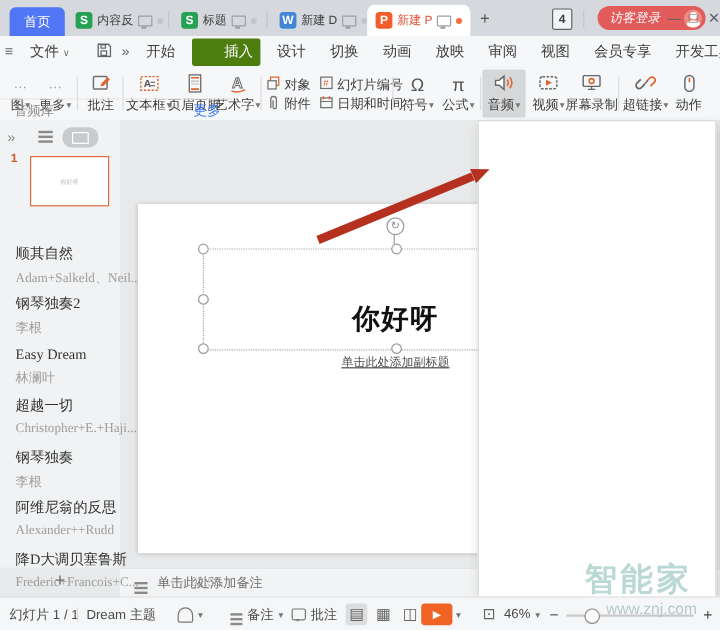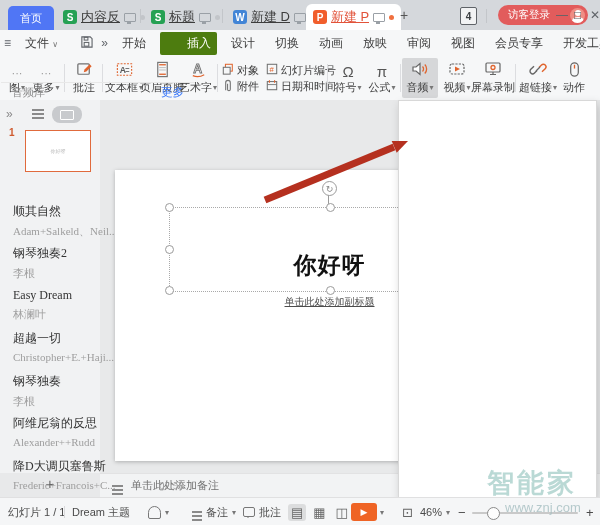--- a/index.html
+++ b/index.html
@@ -8,33 +8,33 @@
        background:#e8e9ea;font-size:11px;-webkit-font-smoothing:antialiased;}
   .abs{position:absolute;}
   
   .tabbar{left:0;top:0;width:600px;height:30px;background:#d5d8dc;}
   .hometab{left:8px;top:6px;width:46px;height:24px;background:#5076f5;border-radius:5px 5px 0 0;
            color:#fff;display:flex;align-items:center;justify-content:center;font-size:11px;}
   .doctab{top:4px;height:26px;display:flex;align-items:center;gap:4px;padding:0 7px;border-radius:6px 6px 0 0;}
   .doctab.active{background:#fff;}
   .appic{width:14px;height:14px;border-radius:3px;color:#fff;font-size:10px;font-weight:bold;
          display:flex;align-items:center;justify-content:center;}
-  .tabttl{font-size:13px;color:#3d3d3d;max-width:52px;overflow:hidden;white-space:nowrap;text-decoration:underline;}
+  .tabttl{font-size:10px;color:#3d3d3d;max-width:52px;overflow:hidden;white-space:nowrap;}
   .doctab.active .tabttl{color:#e2533a;}
   .tabmon{width:10px;height:7px;border:1px solid #9aa0a6;border-radius:1px;position:relative;}
   .tabmon::after{content:"";position:absolute;left:2px;bottom:-3px;width:4px;height:1.5px;background:#9aa0a6;}
   .tabdot{width:5px;height:5px;border-radius:50%;background:#c2c5c9;}
   .tabdot.on{background:#f0703f;}
   .tabsep{top:9px;width:1px;height:14px;background:#c3c6ca;}
   .newtab{top:4px;width:20px;height:22px;display:flex;align-items:center;justify-content:center;
           font-size:14px;color:#555;}
   .badge{left:460px;top:7px;width:15px;height:16px;border:1.5px solid #5f6368;border-radius:2px;
          font-size:10px;font-weight:bold;color:#3c4043;display:flex;align-items:center;justify-content:center;background:#f2f3f4;}
   .guest{left:498px;top:5px;height:20px;padding:0 3px 0 10px;background:#e25c5c;border-radius:10px;
-         display:flex;align-items:center;gap:20px;color:#fff;font-size:10.5px;}
+         display:flex;align-items:center;gap:20px;color:#fff;font-size:10.5px;font-style:italic;}
   .gava{width:15px;height:15px;border-radius:50%;background:#ef8d84;position:relative;overflow:hidden;}
   .gava::before{content:"";position:absolute;left:4.5px;top:2.5px;width:6px;height:6px;border-radius:50%;background:#fff;}
   .gava::after{content:"";position:absolute;left:1.5px;top:9.5px;width:12px;height:8px;border-radius:50%;background:#fff;}
   .winctl{top:8px;font-size:12px;color:#5f6368;}
   
   .menubar{left:0;top:30px;width:600px;height:26px;background:#f6f7f8;border-bottom:1px solid #ececee;
            display:flex;align-items:center;}
   .mitem{padding:3px 6px;margin:0 4px;font-size:12px;color:#3d3d3d;border-radius:2px;white-space:nowrap;}
   .mitem.active{background:#4d7c0f;color:#fff;padding-left:27px;}
   .mitem.orange{color:#e0642e;}

